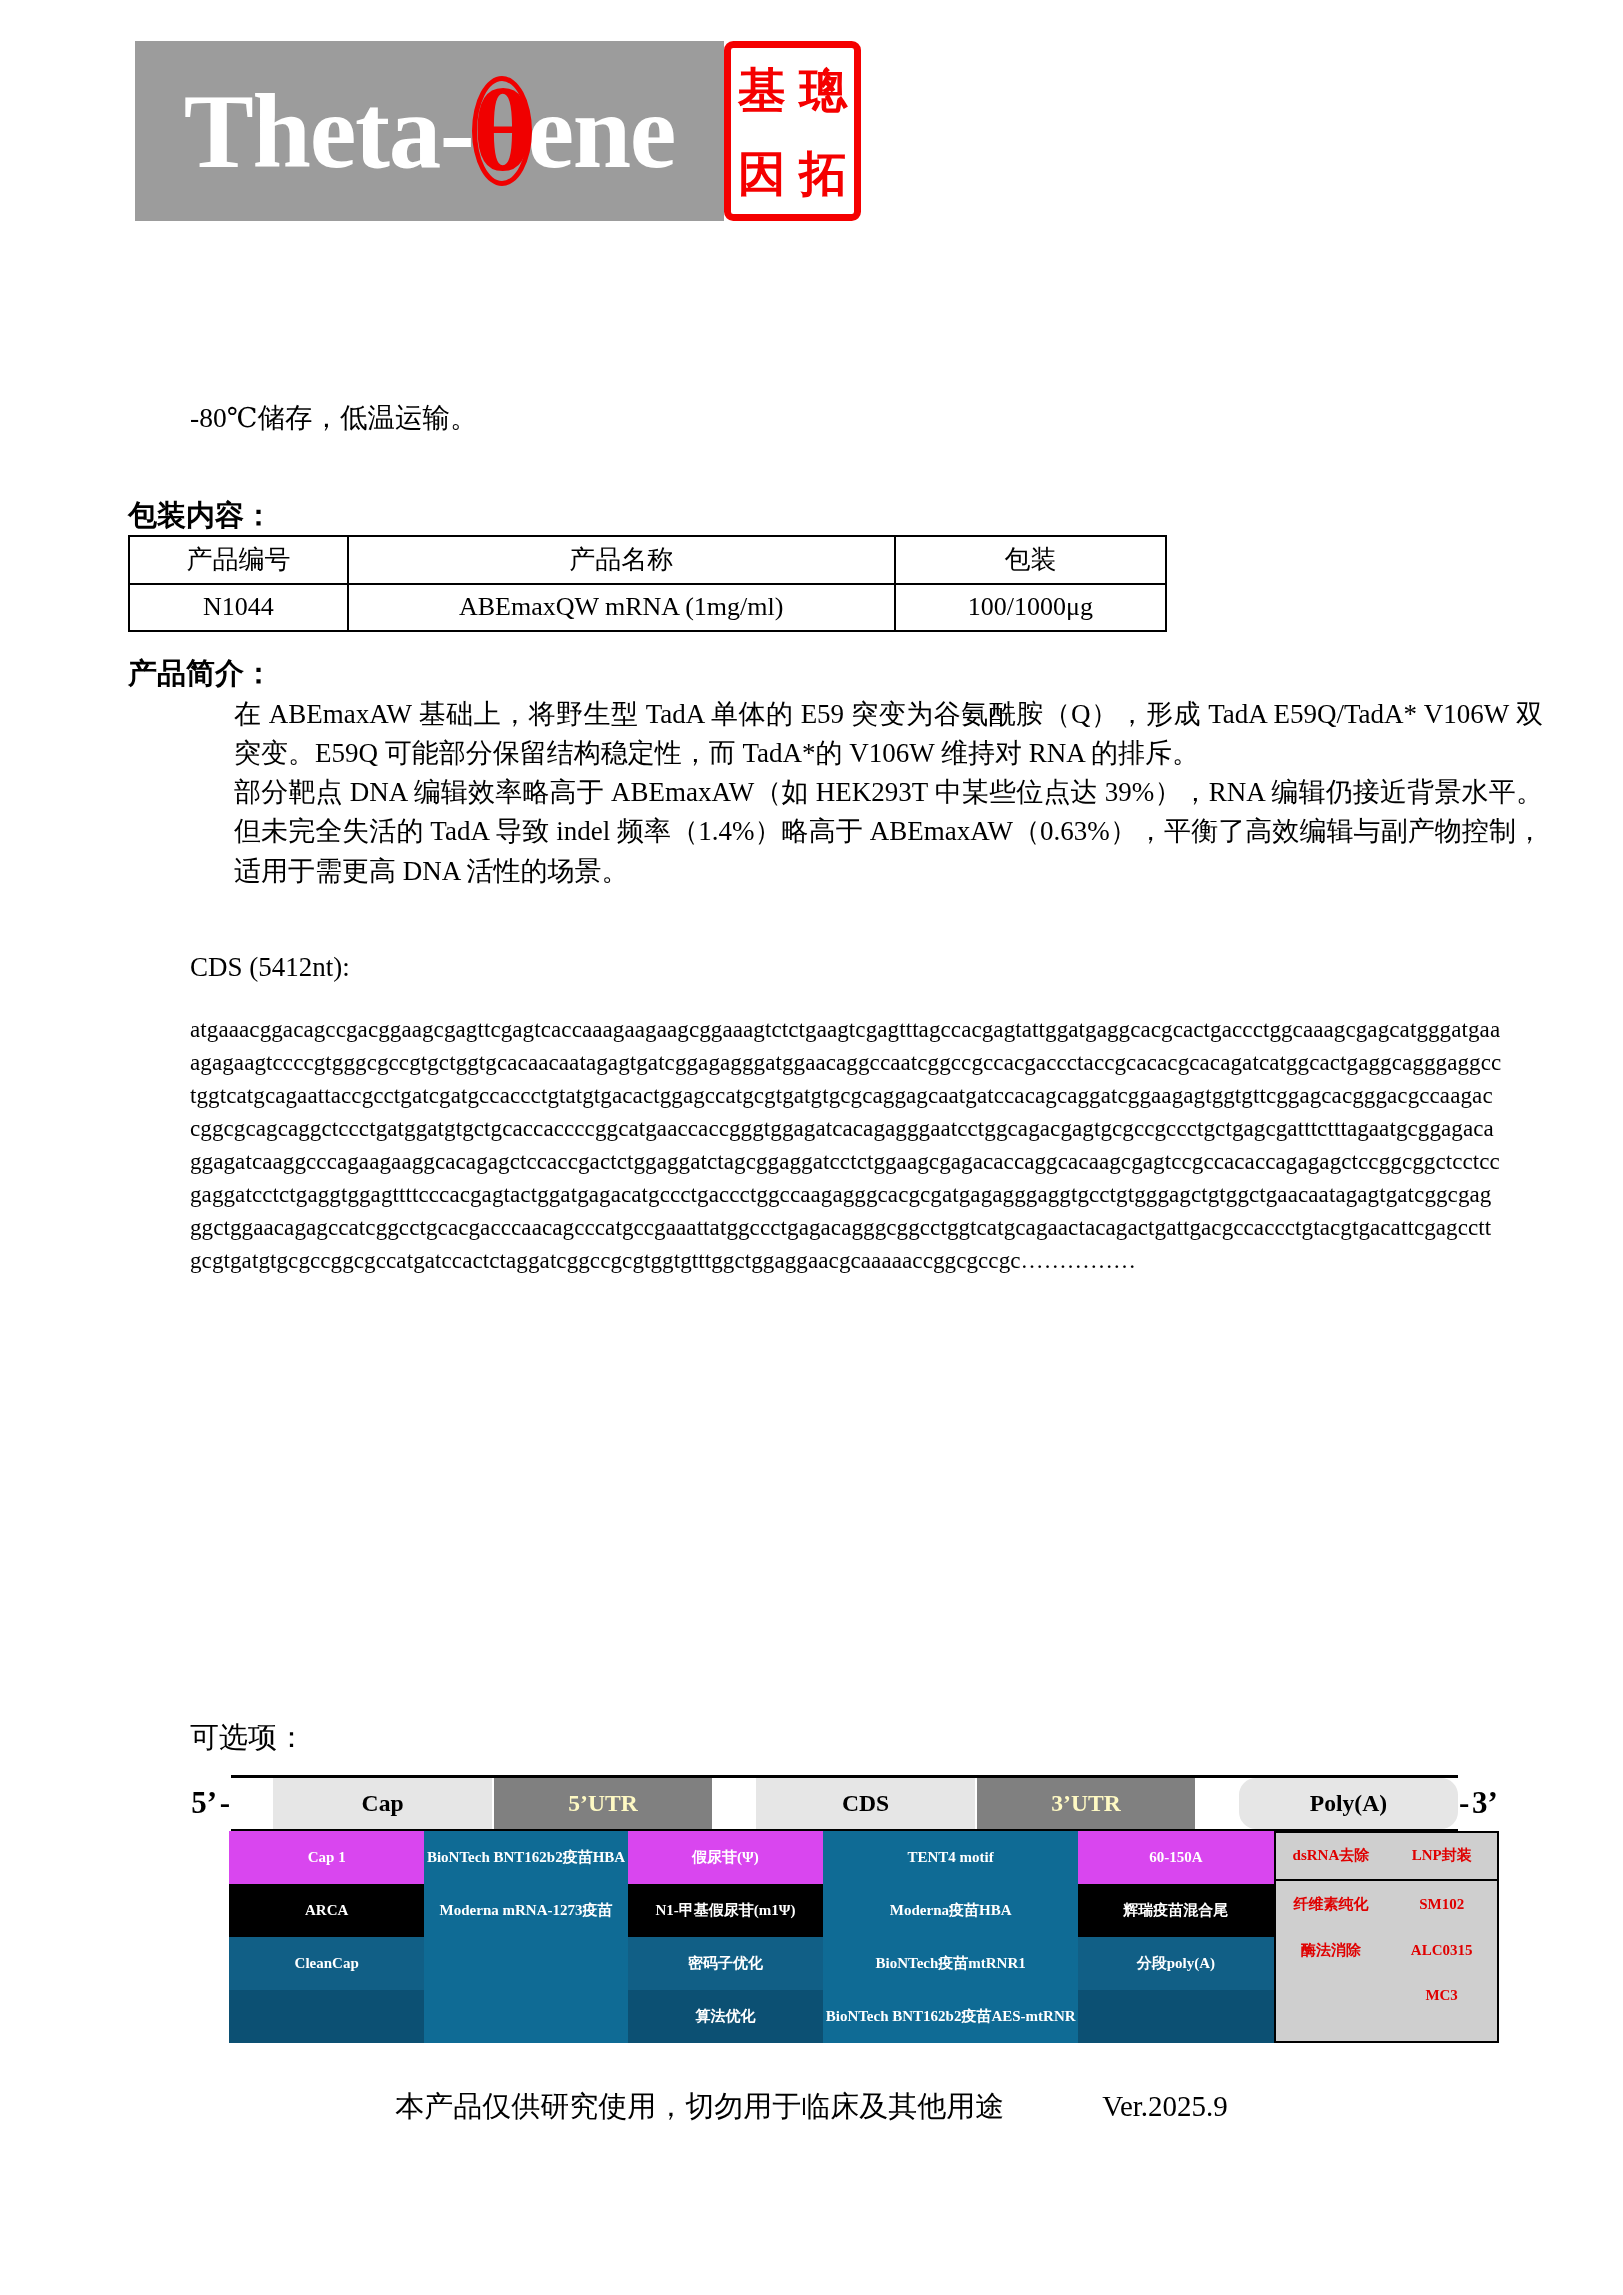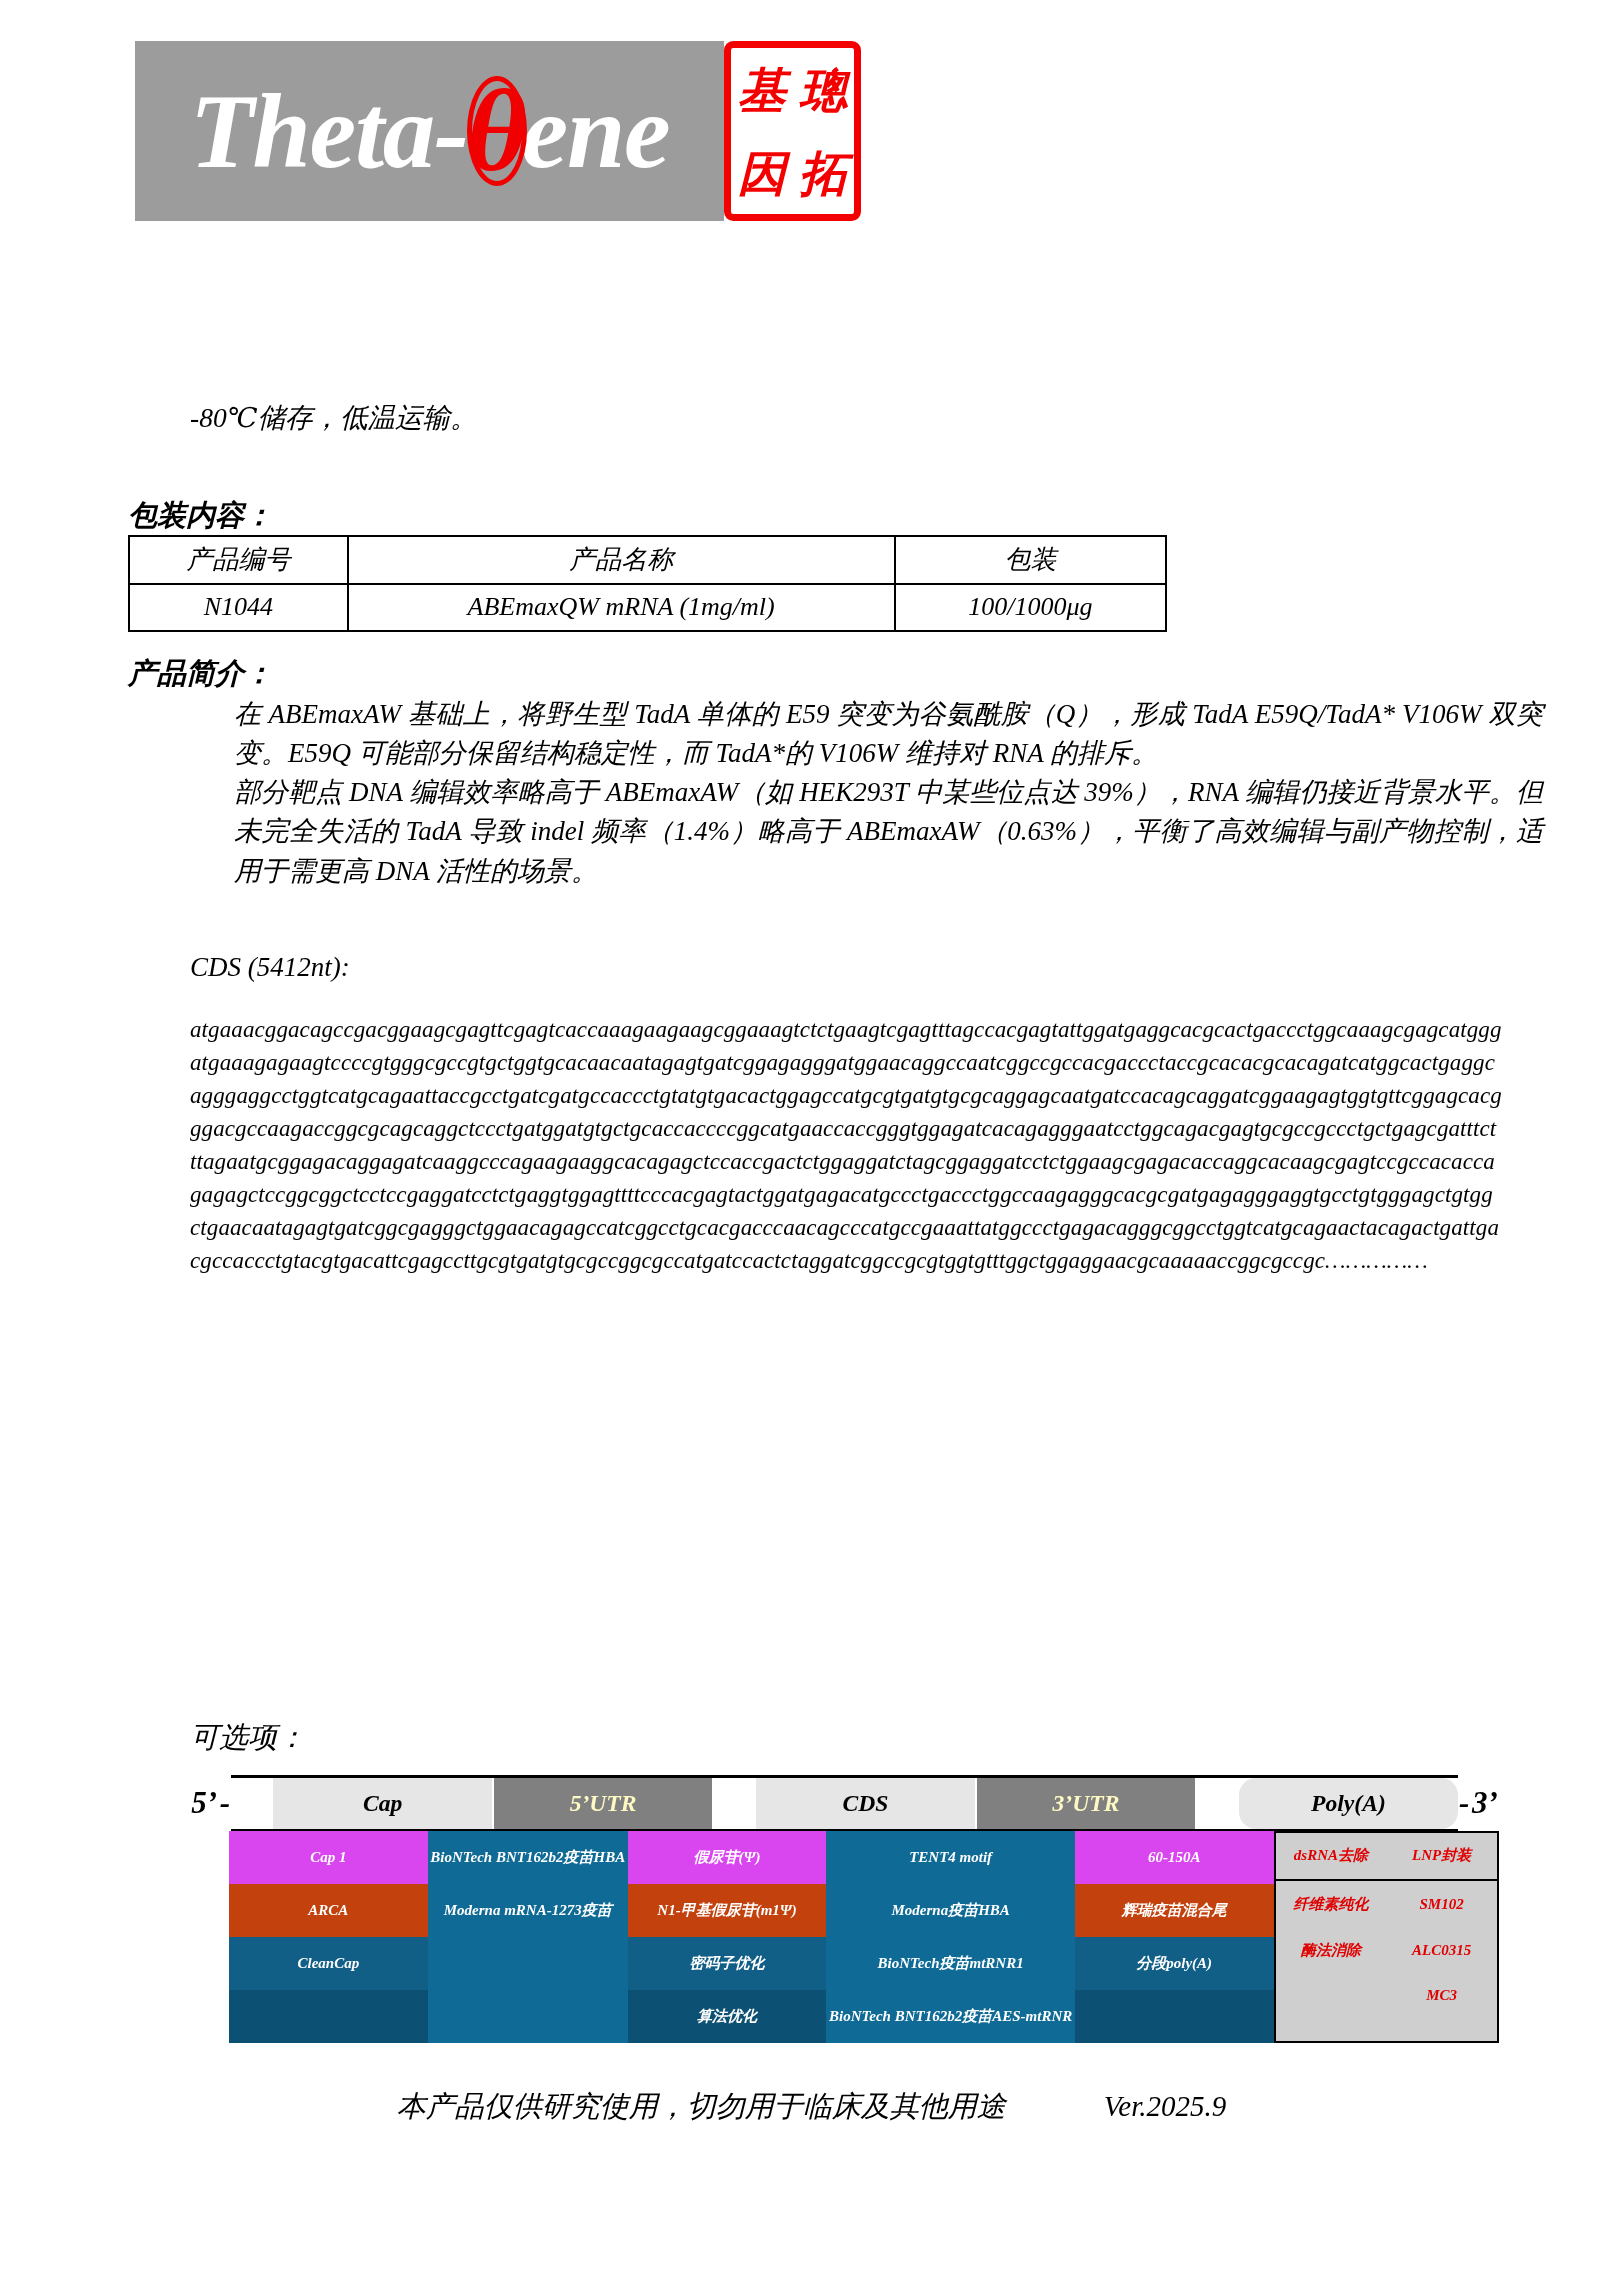--- a/index.html
+++ b/index.html
@@ -12,21 +12,20 @@
     color: #000000;
   }
   .page {
     position: relative;
     width: 1623px;
     height: 2295px;
     background: #ffffff;
     box-sizing: border-box;
     padding: 0;
     overflow: hidden;
-    font-style: italic;
   }
 
   
   .logo-row {
     position: absolute;
     left: 135px;
     top: 41px;
     display: flex;
     align-items: stretch;
     height: 180px;
@@ -247,21 +246,21 @@
     font-weight: bold;
     padding: 17px 2.6px;
     min-height: 30px;
     box-sizing: border-box;
     display: flex;
     align-items: center;
     justify-content: center;
     white-space: nowrap;
   }
   .cell.r0 { background: #d946ef; }
-  .cell.r1 { background: #c2410c; }
+  .cell.r1 { background: #000000; }
   .cell.r2 { background: #115f86; }
   .cell.r3 { background: #0c5073; }
   .cell.alt { background: #0f6b95; }
 
   .panel-red {
     width: 226px;
     background: #cfcfcf;
     border: 2.6px solid #000000;
     border-left: 2.6px solid #000000;
     box-sizing: border-box;

